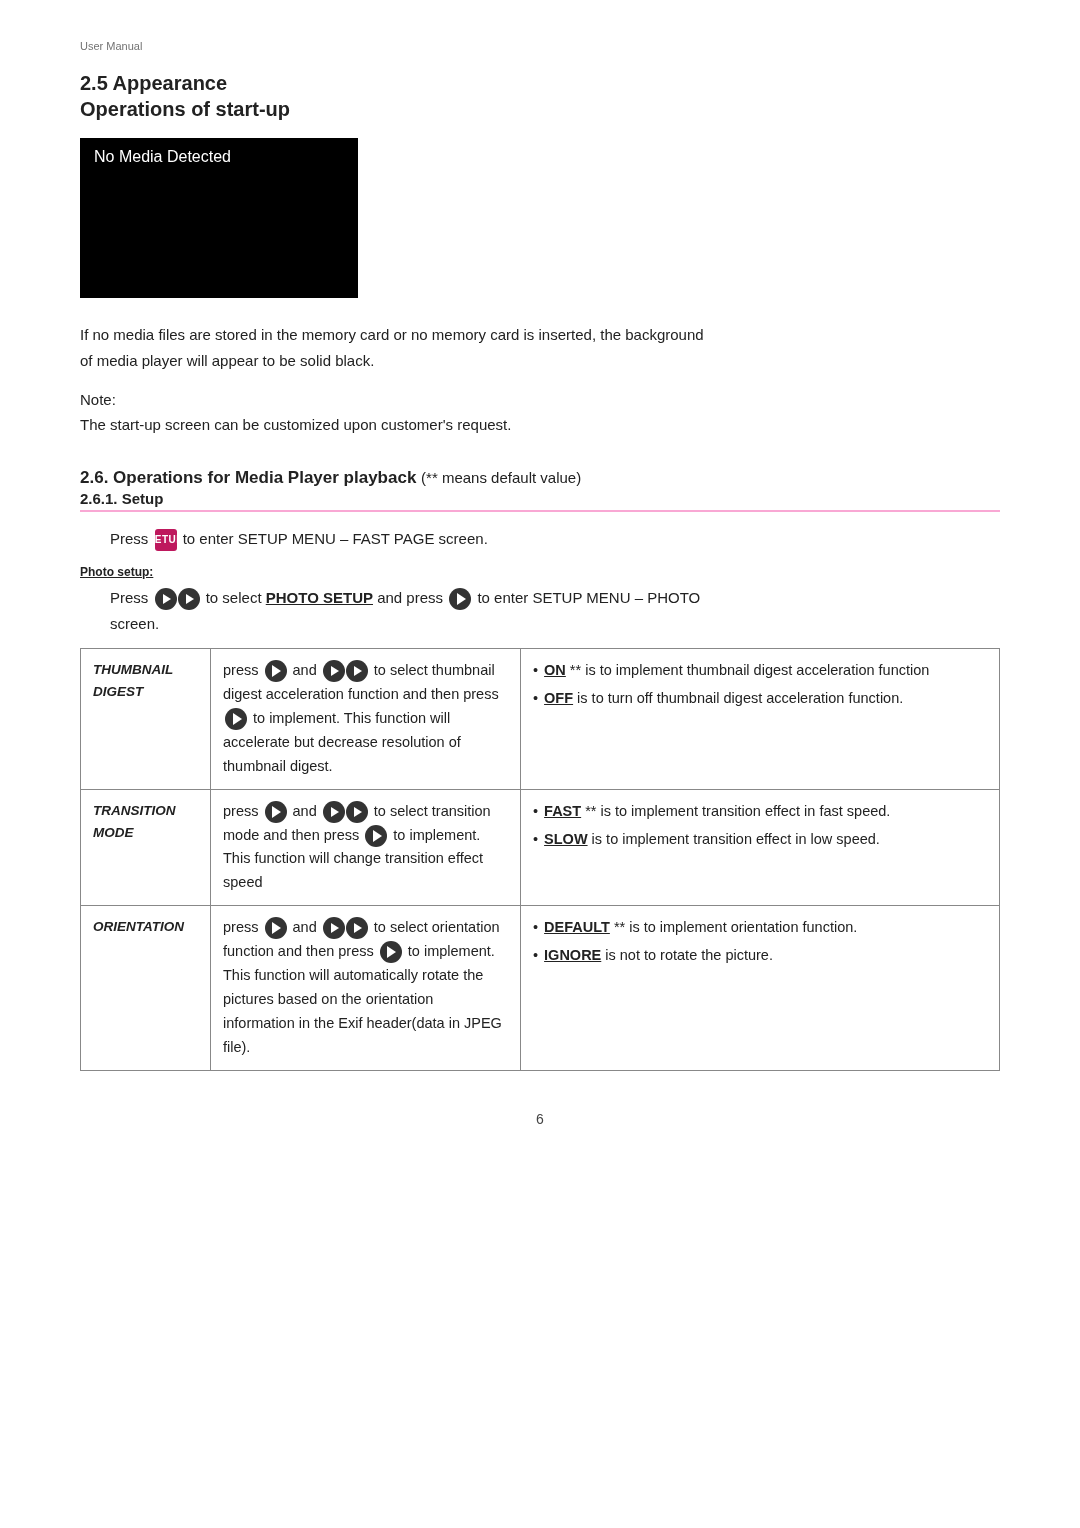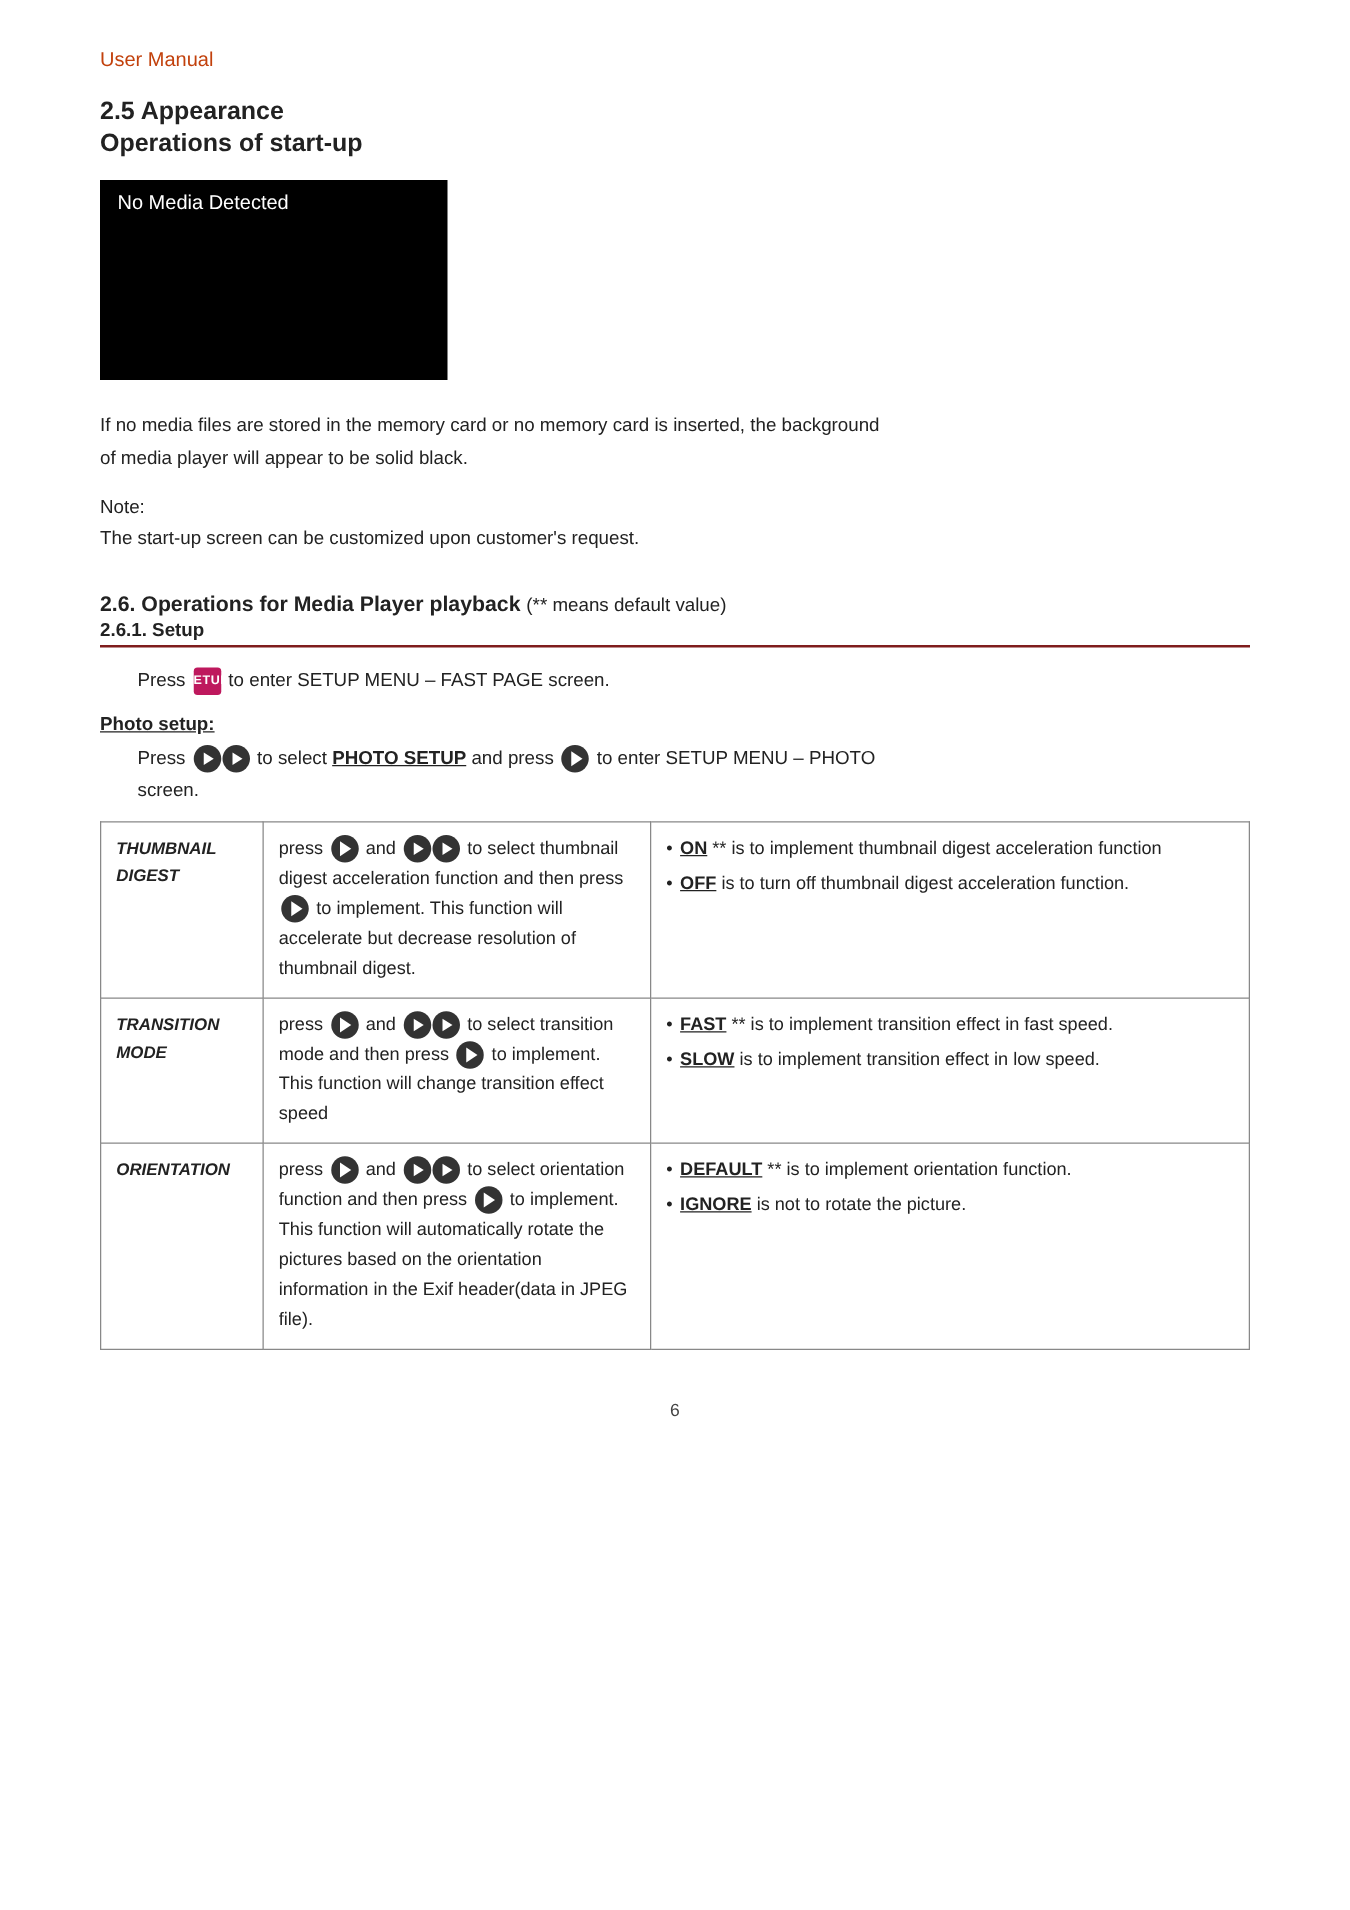--- a/index.html
+++ b/index.html
@@ -6,22 +6,22 @@
     body {
       background: #fff;
       font-family: Arial, sans-serif;
       font-size: 15px;
       color: #222;
       width: 1080px;
       min-height: 1528px;
       padding: 40px 80px 60px 80px;
     }
     .user-manual-label {
-      font-size: 16px;
-      color: #c2410c;
+      font-size: 11px;
+      color: #737373;
       margin-bottom: 18px;
     }
     h2.section-title {
       font-size: 20px;
       font-weight: bold;
       margin-bottom: 16px;
       line-height: 1.3;
     }
     .black-screen-box {
       background: #000;
@@ -59,36 +59,36 @@
       font-size: 17px;
       font-weight: bold;
       margin-top: 30px;
       margin-bottom: 2px;
     }
     h3.section-title-2 span.normal-weight {
       font-weight: normal;
       font-size: 15px;
     }
     .setup-underline {
-      border-bottom: 2px solid #7f1d1d;
+      border-bottom: 2px solid #f9a8d4;
       padding-bottom: 3px;
       margin-bottom: 14px;
       display: block;
     }
     .press-row {
       margin-bottom: 14px;
       font-size: 15px;
       line-height: 1.7;
       padding-left: 30px;
     }
     .photo-setup-label {
       font-weight: bold;
       text-decoration: underline;
       margin-bottom: 6px;
-      font-size: 15px;
+      font-size: 12px;
     }
     .photo-press-row {
       font-size: 15px;
       line-height: 1.7;
       padding-left: 30px;
       margin-bottom: 12px;
     }
     
     .icon-circle-play {
       display: inline-flex;

